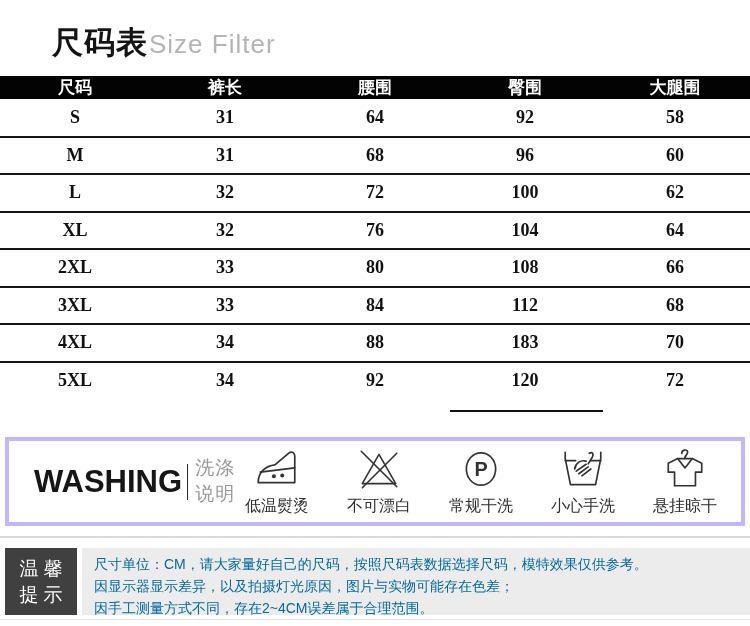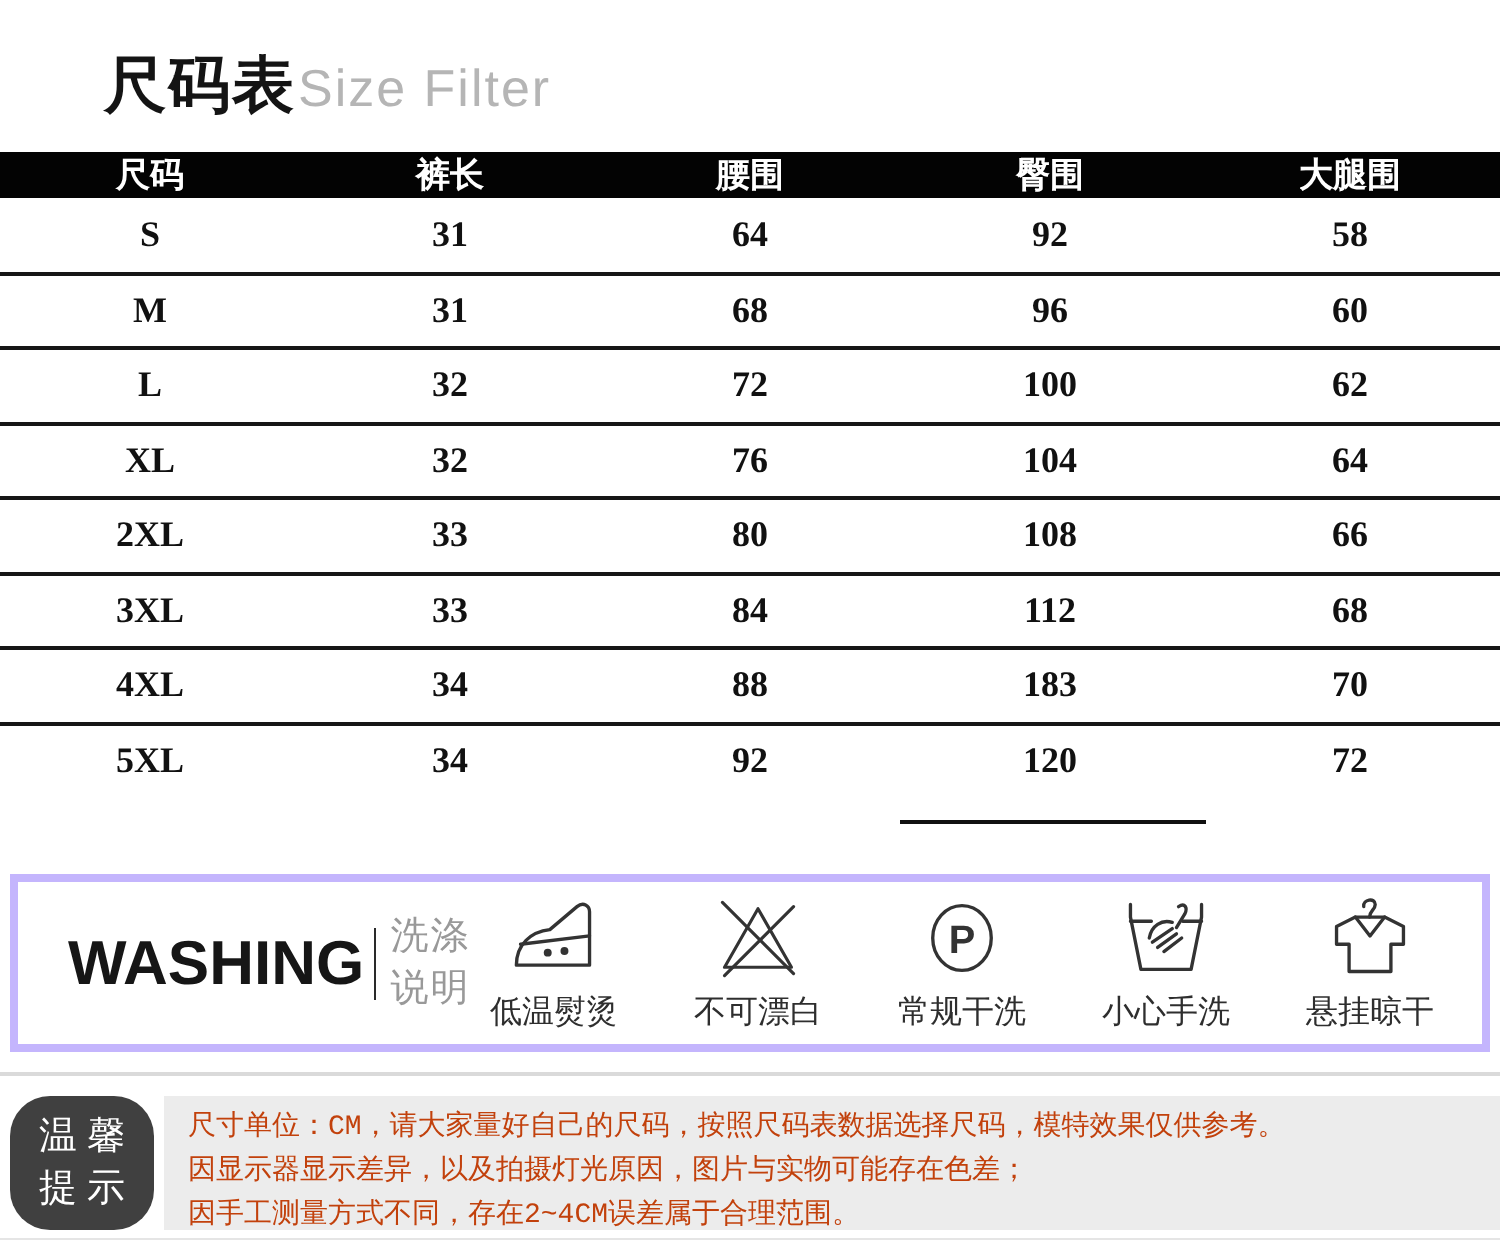--- a/index.html
+++ b/index.html
@@ -145,38 +145,36 @@
     color: #ffffff;
     display: flex;
     flex-direction: column;
     align-items: center;
     justify-content: center;
     font-size: 19px;
     line-height: 26px;
     letter-spacing: 5px;
     text-indent: 5px;
     flex-shrink: 0;
-    border-radius: 20px;
   }
   .tips-body {
     flex: 1;
     margin-left: 5px;
     background: #ececec;
     padding: 7px 12px 0 12px;
     display: flex;
     flex-direction: column;
     justify-content: flex-start;
   }
   .tips-line {
     font-size: 14px;
-    color: #c2410c;
+    color: #0369a1;
     line-height: 18px;
     margin-bottom: 4px;
     white-space: nowrap;
-    font-family: Liberation Mono, monospace;
   }
   .bottom-line {
     position: absolute;
     top: 619px; left: 0;
     width: 750px; height: 1px;
     background: #e5e5e5;
   }
 </style>
 </head>
 <body>

